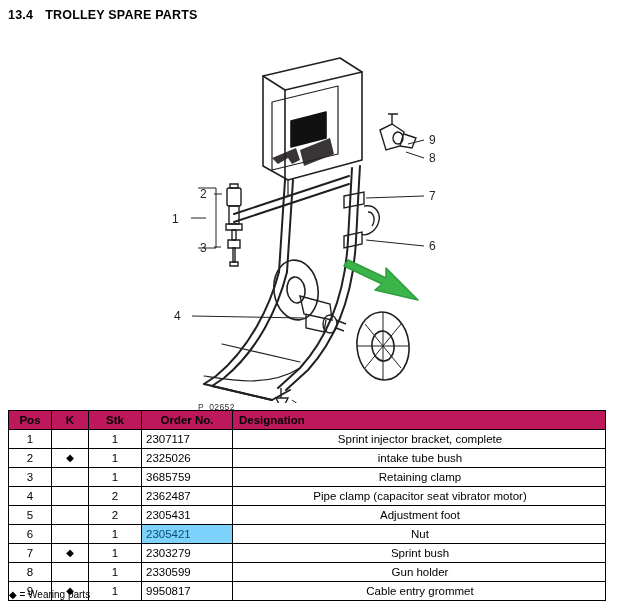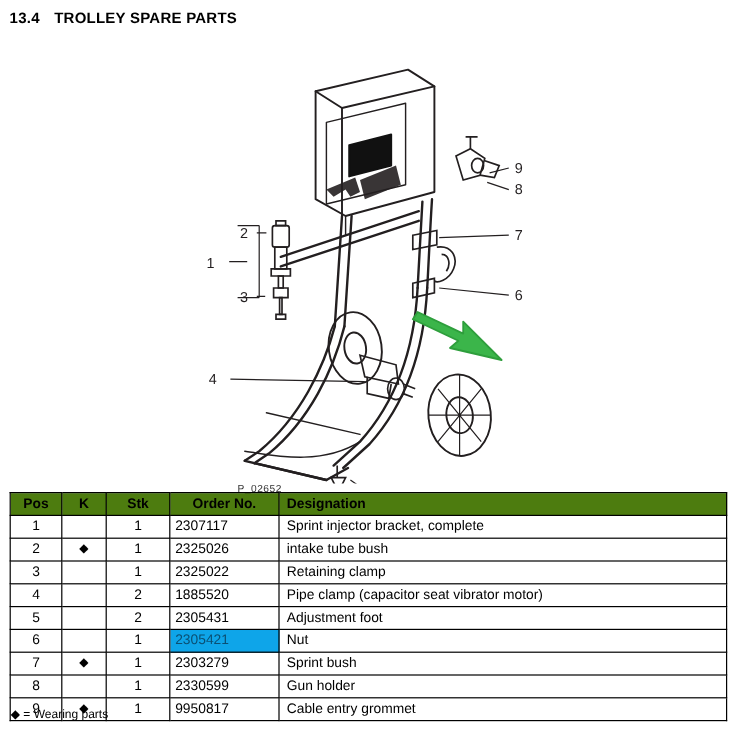--- a/index.html
+++ b/index.html
@@ -65,36 +65,36 @@
     font-size: 11.5px;
   }
   .parts-table th,
   .parts-table td {
     border: 1px solid #000000;
     padding: 1px 4px;
     height: 16px;
     line-height: 14px;
   }
   .parts-table thead th {
-    background: #4d7c0f;
+    background: #be185d;
     font-weight: bold;
     text-align: left;
   }
   .parts-table .col-pos { width: 34px; text-align: center; }
   .parts-table .col-k { width: 28px; text-align: center; }
   .parts-table .col-stk { width: 44px; text-align: center; margin-left: 14px; }
   .parts-table .col-order { width: 82px; text-align: left; }
-  .parts-table .col-desig { text-align: left; padding-left: 6px; }
+  .parts-table .col-desig { text-align: center; padding-left: 6px; }
   .parts-table thead .col-pos,
   .parts-table thead .col-k,
   .parts-table thead .col-stk,
   .parts-table thead .col-order { text-align: center; }
   .parts-table thead .col-desig { text-align: left; padding-left: 6px; margin-left: 44px; }
   td.highlight {
-    background: #0ea5e9;
+    background: #7dd3fc;
     color: #0b4f73;
   }
   .footnote {
     position: absolute;
     left: 9px;
     top: 589px;
     font-size: 10px;
   }
   .diamond {
     font-size: 10px;
@@ -253,28 +253,28 @@
         <td class="col-pos">2</td>
         <td class="col-k diamond">◆</td>
         <td class="col-stk">1</td>
         <td class="col-order">2325026</td>
         <td class="col-desig">intake tube bush</td>
       </tr>
       <tr>
         <td class="col-pos">3</td>
         <td class="col-k diamond"></td>
         <td class="col-stk">1</td>
-        <td class="col-order">2325022</td>
+        <td class="col-order">3685759</td>
         <td class="col-desig">Retaining clamp</td>
       </tr>
       <tr>
         <td class="col-pos">4</td>
         <td class="col-k diamond"></td>
         <td class="col-stk">2</td>
-        <td class="col-order">1885520</td>
+        <td class="col-order">2362487</td>
         <td class="col-desig">Pipe clamp (capacitor seat vibrator motor)</td>
       </tr>
       <tr>
         <td class="col-pos">5</td>
         <td class="col-k diamond"></td>
         <td class="col-stk">2</td>
         <td class="col-order">2305431</td>
         <td class="col-desig">Adjustment foot</td>
       </tr>
       <tr>

